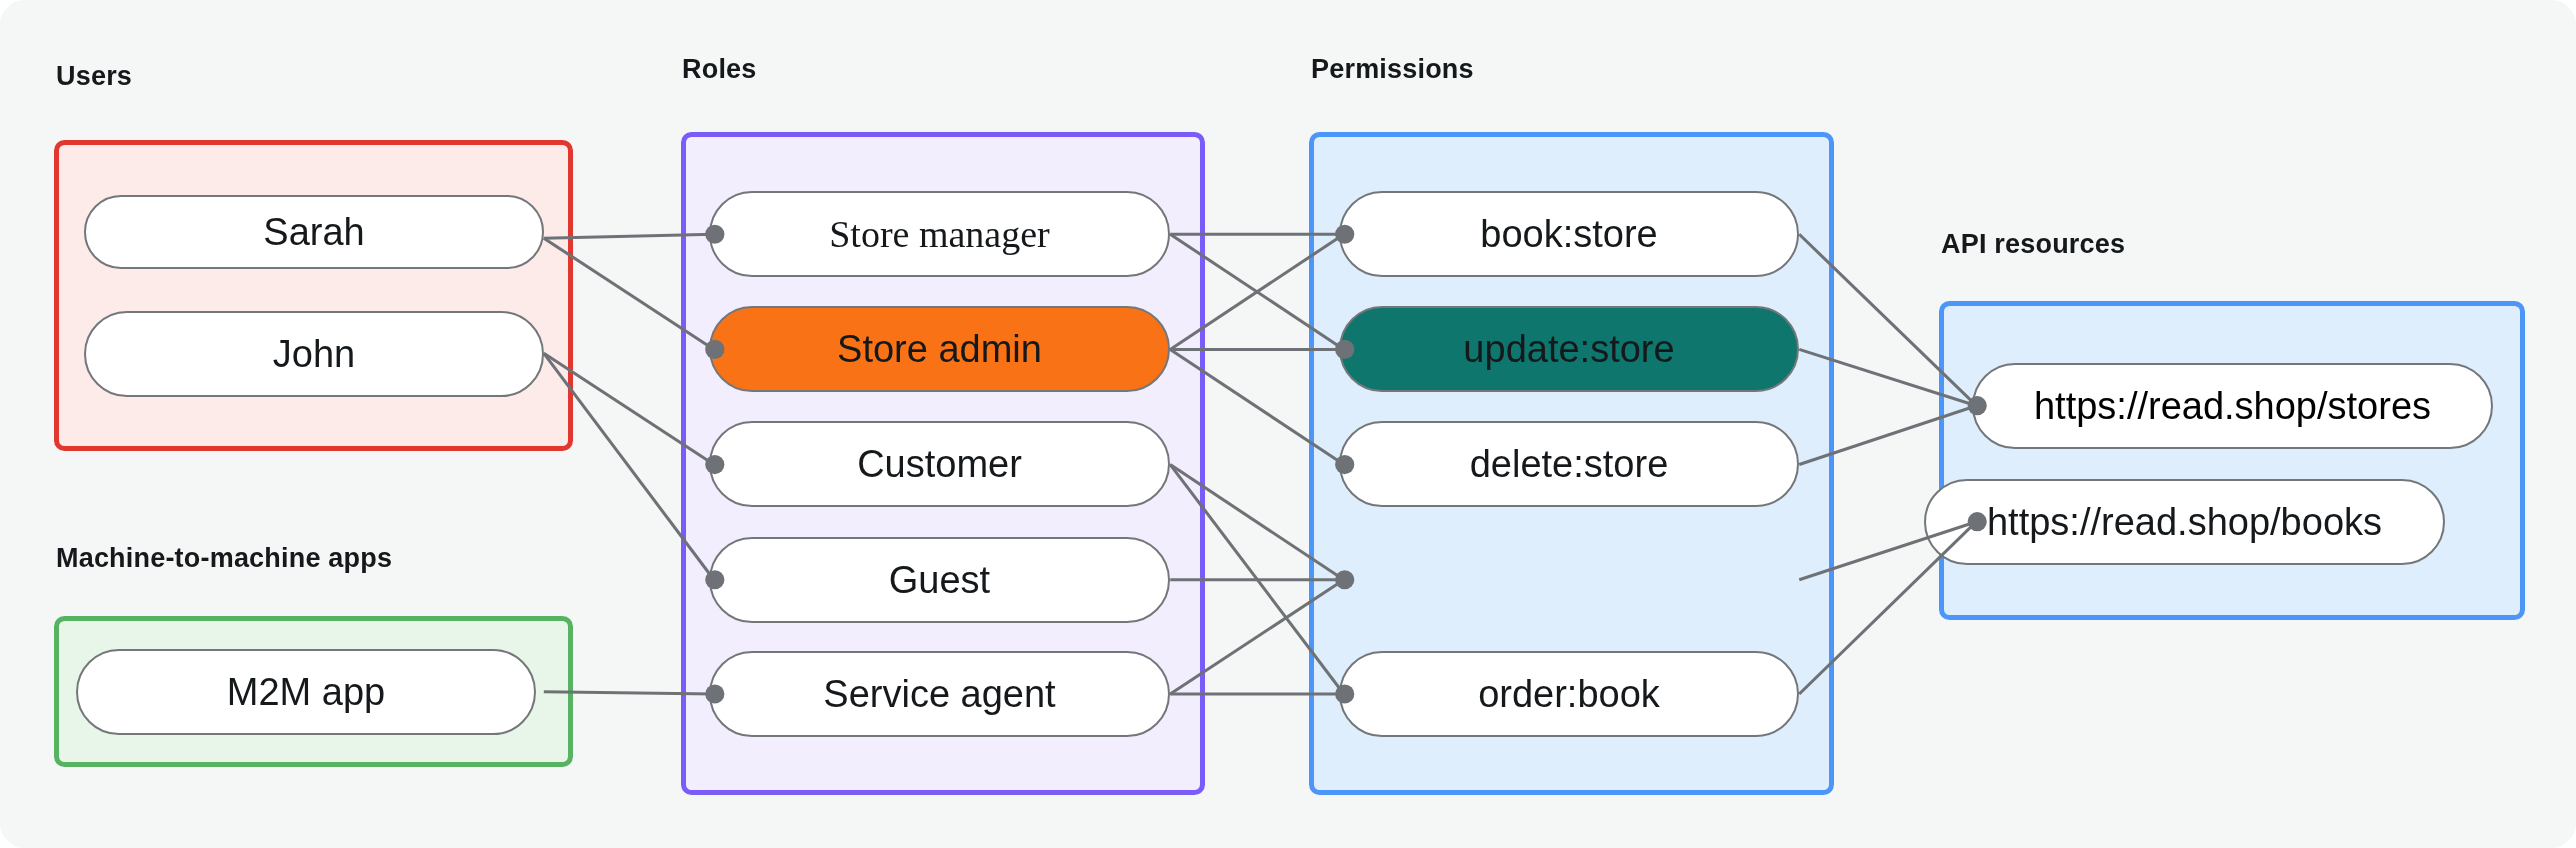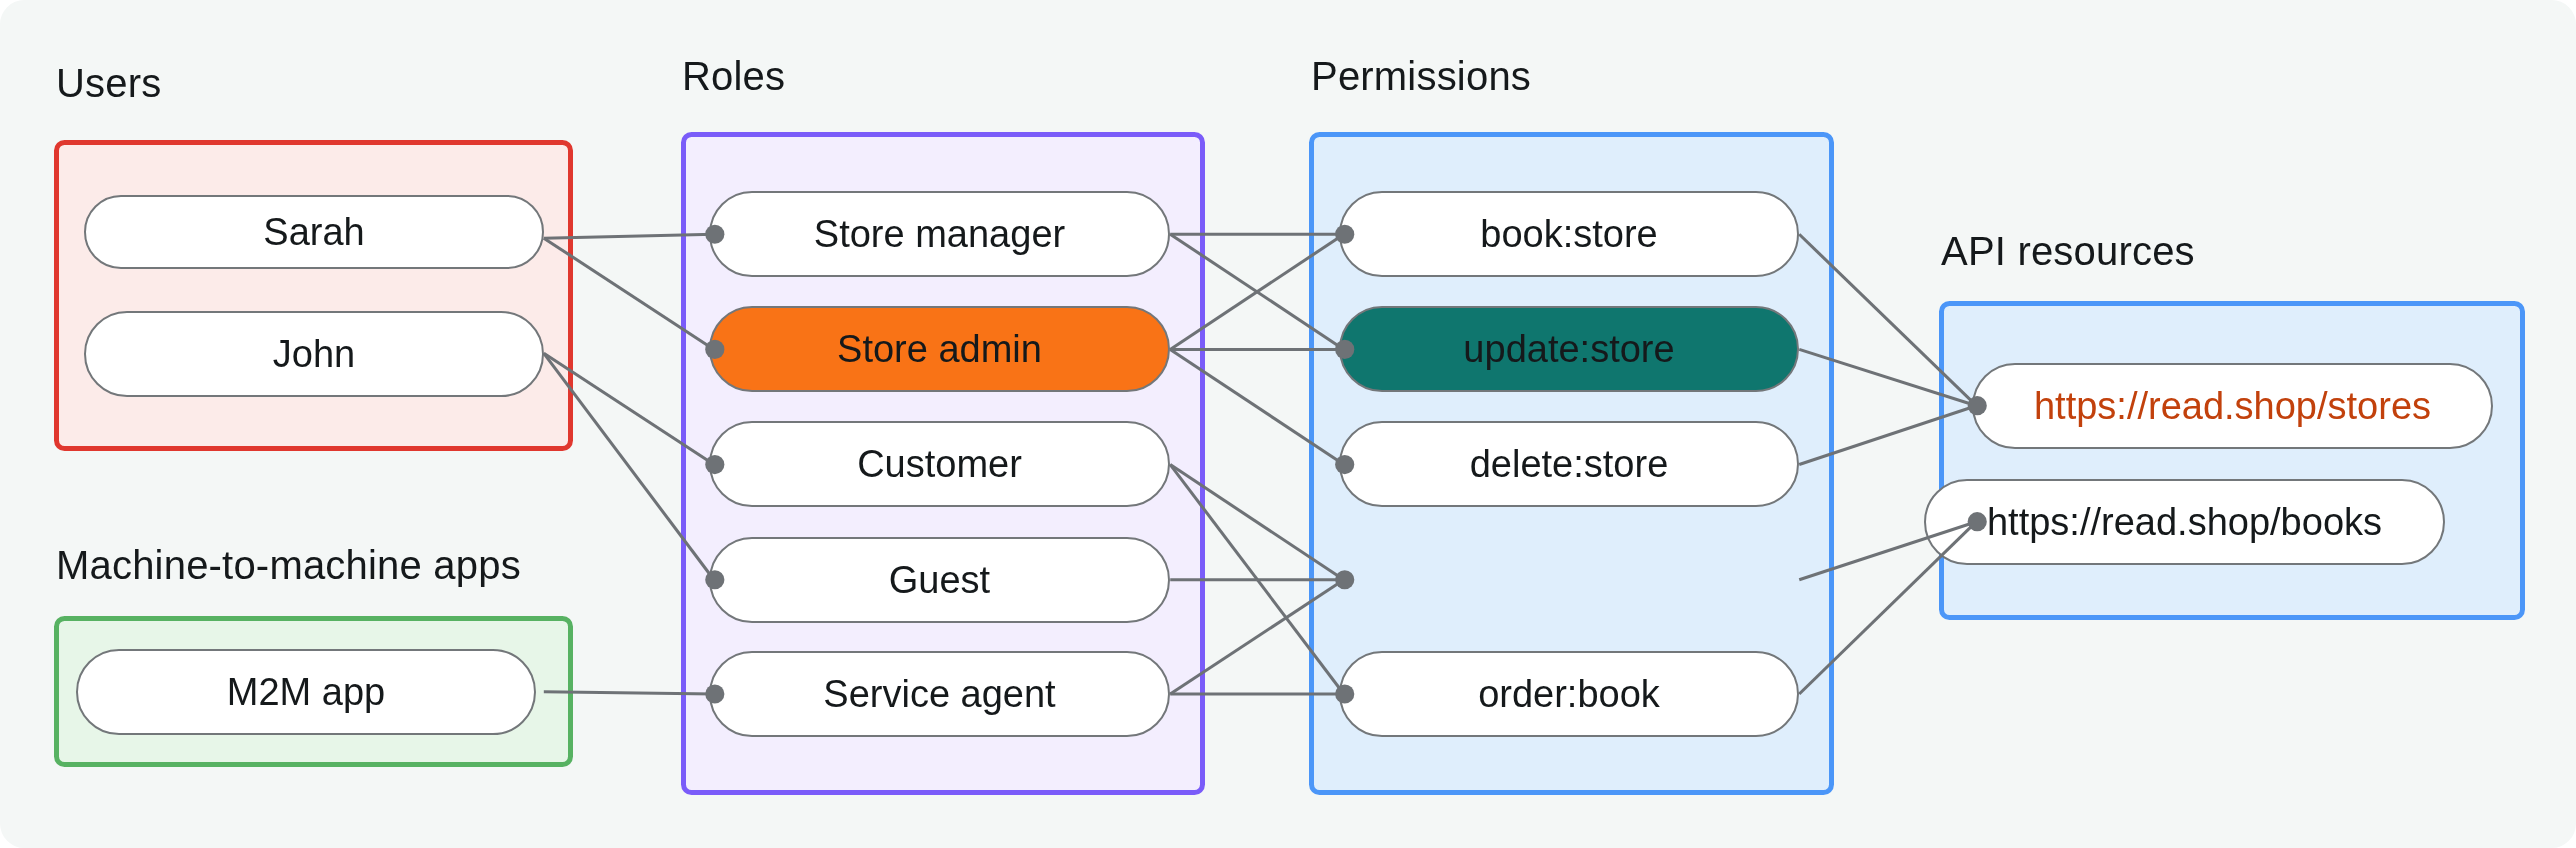--- a/index.html
+++ b/index.html
@@ -18,22 +18,22 @@
   }
   .group-box {
     position: absolute;
     border-radius: 10.5px;
     border: 5.2px solid transparent;
     box-sizing: border-box;
     z-index: 1;
   }
   .group-title {
     position: absolute;
-    font-size: 40px;
-    font-weight: 400;
+    font-size: 27px;
+    font-weight: 700;
     color: #15191b;
     letter-spacing: 0.2px;
     white-space: nowrap;
     z-index: 2;
   }
   .pill {
     position: absolute;
     box-sizing: border-box;
     background: #ffffff;
     border: 2.6px solid #73777a;
@@ -104,25 +104,25 @@
       <circle cx="1541" cy="400.5" r="11" fill="#6e7276"></circle>
       <circle cx="1541" cy="532.5" r="11" fill="#6e7276"></circle>
       <circle cx="1541" cy="664.5" r="11" fill="#6e7276"></circle>
       <circle cx="1541" cy="795.5" r="11" fill="#6e7276"></circle>
       <circle cx="2266" cy="465" r="11" fill="#6e7276"></circle>
       <circle cx="2266" cy="598" r="11" fill="#6e7276"></circle>
     </svg>
 <div class="pill" style="left: 84px; top: 195px; width: 460px; height: 74px; border-color: rgb(115, 119, 122); background: rgb(255, 255, 255); color: rgb(21, 25, 27);">Sarah</div>
     <div class="pill" style="left: 84px; top: 311px; width: 460px; height: 86px; border-color: rgb(115, 119, 122); background: rgb(255, 255, 255); color: rgb(21, 25, 27);">John</div>
     <div class="pill" style="left: 76px; top: 649px; width: 460px; height: 86px; border-color: rgb(115, 119, 122); background: rgb(255, 255, 255); color: rgb(21, 25, 27);">M2M app</div>
-    <div class="pill" style="left: 709px; top: 191px; width: 461px; height: 86px; border-color: rgb(115, 119, 122); background: rgb(255, 255, 255); color: rgb(21, 25, 27);">Store manager</div>
+    <div class="pill" style="left: 709px; top: 191px; width: 461px; height: 86px; border-color: rgb(115, 119, 122); background: rgb(255, 255, 255); color: rgb(21, 25, 27); font-family: Liberation Serif, serif;">Store manager</div>
     <div class="pill" style="left: 709px; top: 306px; width: 461px; height: 86px; border-color: rgb(115, 119, 122); background: #f97316; color: rgb(21, 25, 27);">Store admin</div>
     <div class="pill" style="left: 709px; top: 421px; width: 461px; height: 86px; border-color: rgb(115, 119, 122); background: rgb(255, 255, 255); color: rgb(21, 25, 27);">Customer</div>
     <div class="pill" style="left: 709px; top: 537px; width: 461px; height: 86px; border-color: rgb(115, 119, 122); background: rgb(255, 255, 255); color: rgb(21, 25, 27);">Guest</div>
     <div class="pill" style="left: 709px; top: 651px; width: 461px; height: 86px; border-color: rgb(115, 119, 122); background: rgb(255, 255, 255); color: rgb(21, 25, 27);">Service agent</div>
     <div class="pill" style="left: 1339px; top: 191px; width: 460px; height: 86px; border-color: rgb(115, 119, 122); background: rgb(255, 255, 255); color: rgb(21, 25, 27);">book:store</div>
     <div class="pill" style="left: 1339px; top: 306px; width: 460px; height: 86px; border-color: rgb(115, 119, 122); background: #0f766e; color: rgb(21, 25, 27);">update:store</div>
     <div class="pill" style="left: 1339px; top: 421px; width: 460px; height: 86px; border-color: rgb(115, 119, 122); background: rgb(255, 255, 255); color: rgb(21, 25, 27);">delete:store</div>
     <div class="pill" style="left: 1339px; top: 651px; width: 460px; height: 86px; border-color: rgb(115, 119, 122); background: rgb(255, 255, 255); color: rgb(21, 25, 27);">order:book</div>
-    <div class="pill" style="left: 1972px; top: 363px; width: 521px; height: 86px; border-color: rgb(115, 119, 122); background: rgb(255, 255, 255); color: #c2410c;">https://read.shop/stores</div>
+    <div class="pill" style="left: 1972px; top: 363px; width: 521px; height: 86px; border-color: rgb(115, 119, 122); background: rgb(255, 255, 255); color: #000000;">https://read.shop/stores</div>
     <div class="pill" style="left: 1924px; top: 479px; width: 521px; height: 86px; border-color: rgb(115, 119, 122); background: rgb(255, 255, 255); color: rgb(21, 25, 27);">https://read.shop/books</div>
   </div>
 
 
 </body></html>

